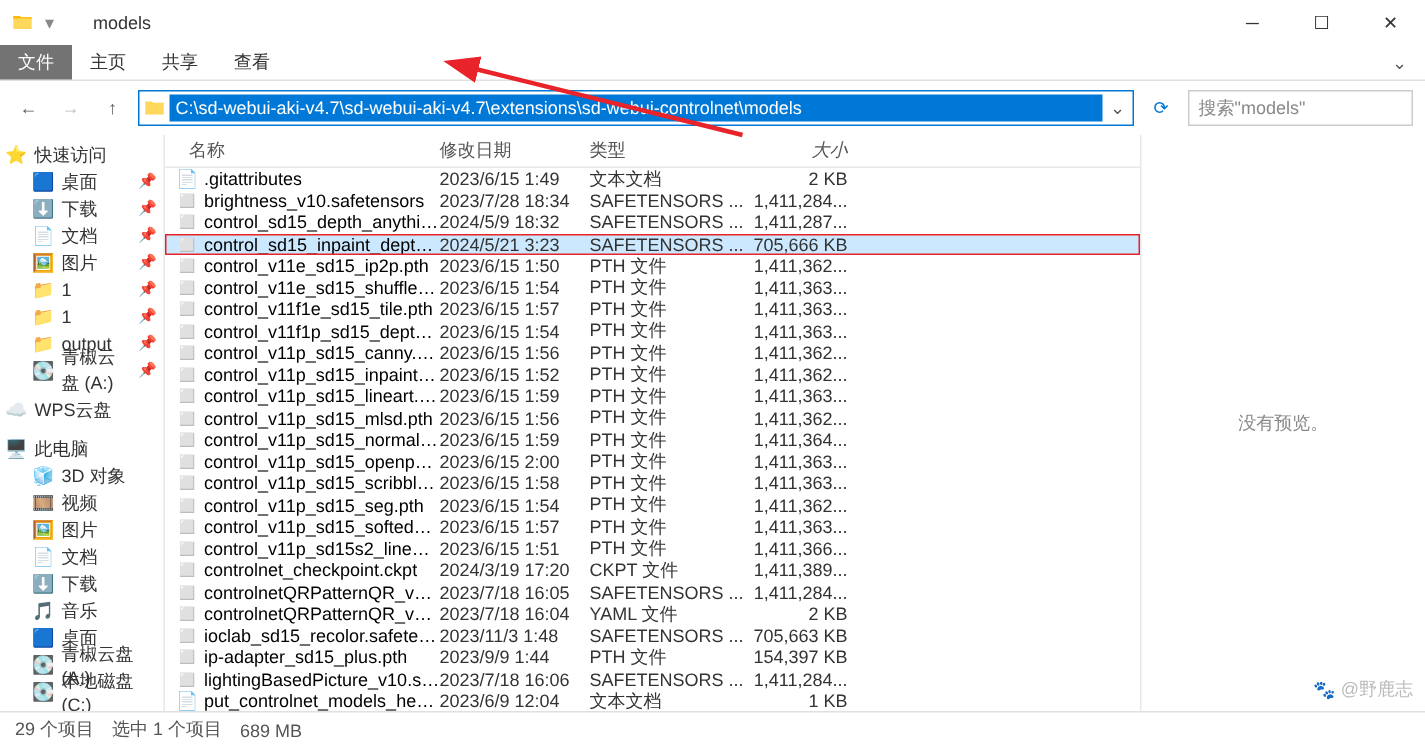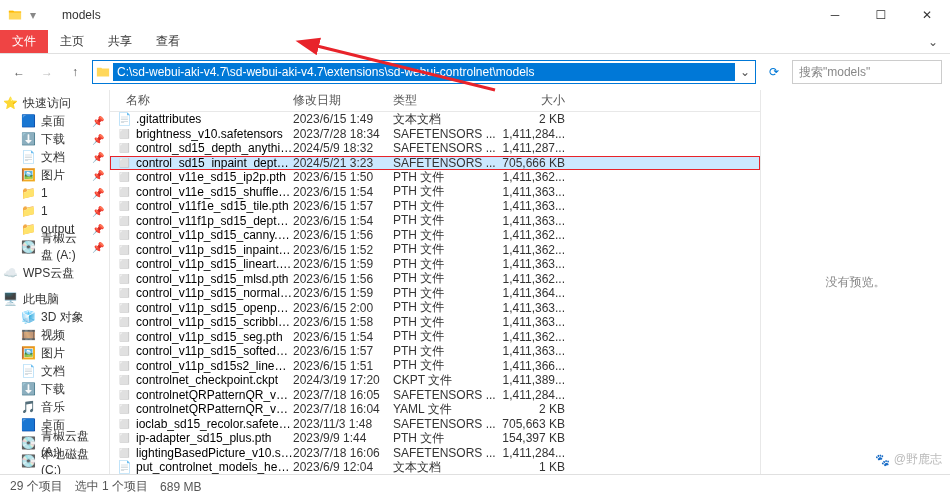--- a/index.html
+++ b/index.html
@@ -5,21 +5,21 @@
 * { margin:0; padding:0; box-sizing:border-box; font-family:"Microsoft YaHei","Segoe UI",sans-serif; font-size:12px; }
 body { background:#fff; width:950px; height:500px; overflow:hidden; position:relative; }
 .titlebar { height:30px; display:flex; align-items:center; padding:0 8px; background:#fff; }
 .titlebar .tb-icons { display:flex; gap:4px; align-items:center; }
 .folder-icon svg { width:16px; height:16px; }
 .title-text { margin-left:16px; color:#333; }
 .winbtns { position:absolute; right:0; top:0; display:flex; }
 .winbtn { width:46px; height:30px; display:flex; align-items:center; justify-content:center; color:#333; }
 .ribbon { height:24px; background:#fff; display:flex; align-items:stretch; border-bottom:1px solid #e0e0e0; }
 .ribbon .tab { padding:0 12px; display:flex; align-items:center; color:#333; }
-.ribbon .tab.file { background:#ef4444; color:#fff; }
+.ribbon .tab.file { background:#737373; color:#fff; }
 .navbar { height:36px; display:flex; align-items:center; padding:0 8px; gap:6px; }
 .nav-arrow { width:22px; height:22px; display:flex; align-items:center; justify-content:center; color:#555; }
 .addrbar { flex:1; height:24px; border:1px solid #0078d7; background:#fff; display:flex; align-items:center; position:relative; }
 .addrbar .folder-small { width:20px; display:flex; align-items:center; justify-content:center; }
 .addrbar .path { flex:1; background:#0078d7; color:#fff; padding:1px 4px; height:18px; display:flex; align-items:center; white-space:nowrap; overflow:hidden; }
 .addrbar .drop { width:20px; display:flex; align-items:center; justify-content:center; color:#555; }
 .refresh { width:24px; height:24px; display:flex; align-items:center; justify-content:center; color:#0078d7; }
 .searchbox { width:150px; height:24px; border:1px solid #ccc; display:flex; align-items:center; padding:0 6px; color:#888; }
 .content { display:flex; height:384px; }
 .sidebar { width:110px; border-right:1px solid #e8e8e8; overflow-y:auto; padding:4px 0; }
@@ -27,21 +27,21 @@
 .side-item { display:flex; align-items:center; padding:1px 4px 1px 10px; gap:5px; color:#333; height:18px; }
 .side-item.header { font-weight:normal; padding-left:4px; }
 .side-item .pin { margin-left:auto; color:#888; font-size:10px; }
 .side-item.indent { padding-left:22px; }
 .ico { width:14px; height:14px; display:inline-flex; align-items:center; justify-content:center; flex-shrink:0; }
 .filelist { flex:1; display:flex; flex-direction:column; overflow:hidden; }
 .cols { display:flex; padding:2px 0 2px 8px; border-bottom:1px solid #e8e8e8; color:#555; }
 .col-name { width:175px; padding-left:8px; }
 .col-date { width:100px;font-family:Liberation Serif, serif; }
 .col-type { width:105px; }
-.col-size { width:85px; text-align:right; padding-right:18px; }
+.col-size { width:85px; text-align:right; padding-right:18px;font-style:italic; }
 .rows { overflow-y:scroll; flex:1; }
 .row { display:flex; align-items:center; height:14.5px; padding-left:8px; }
 .row.sel { background:#cce8ff; outline:1px solid #99d1ff; outline-offset:-1px; }
 .row.highlight { outline:1px solid #e8232a; outline-offset:-1px; }
 .row .fname { width:175px; display:flex; align-items:center; gap:4px; overflow:hidden; white-space:nowrap; }
 .row .fname .txt { overflow:hidden; text-overflow:ellipsis; }
 .row .fdate { width:100px; color:#333; white-space:nowrap; }
 .row .ftype { width:105px; color:#333; white-space:nowrap; overflow:hidden; text-overflow:ellipsis; }
 .row .fsize { width:85px; text-align:right; color:#333; padding-right:18px; white-space:nowrap; }
 .preview { width:190px; border-left:1px solid #e8e8e8; display:flex; align-items:center; justify-content:center; color:#888; font-size:12px; }

